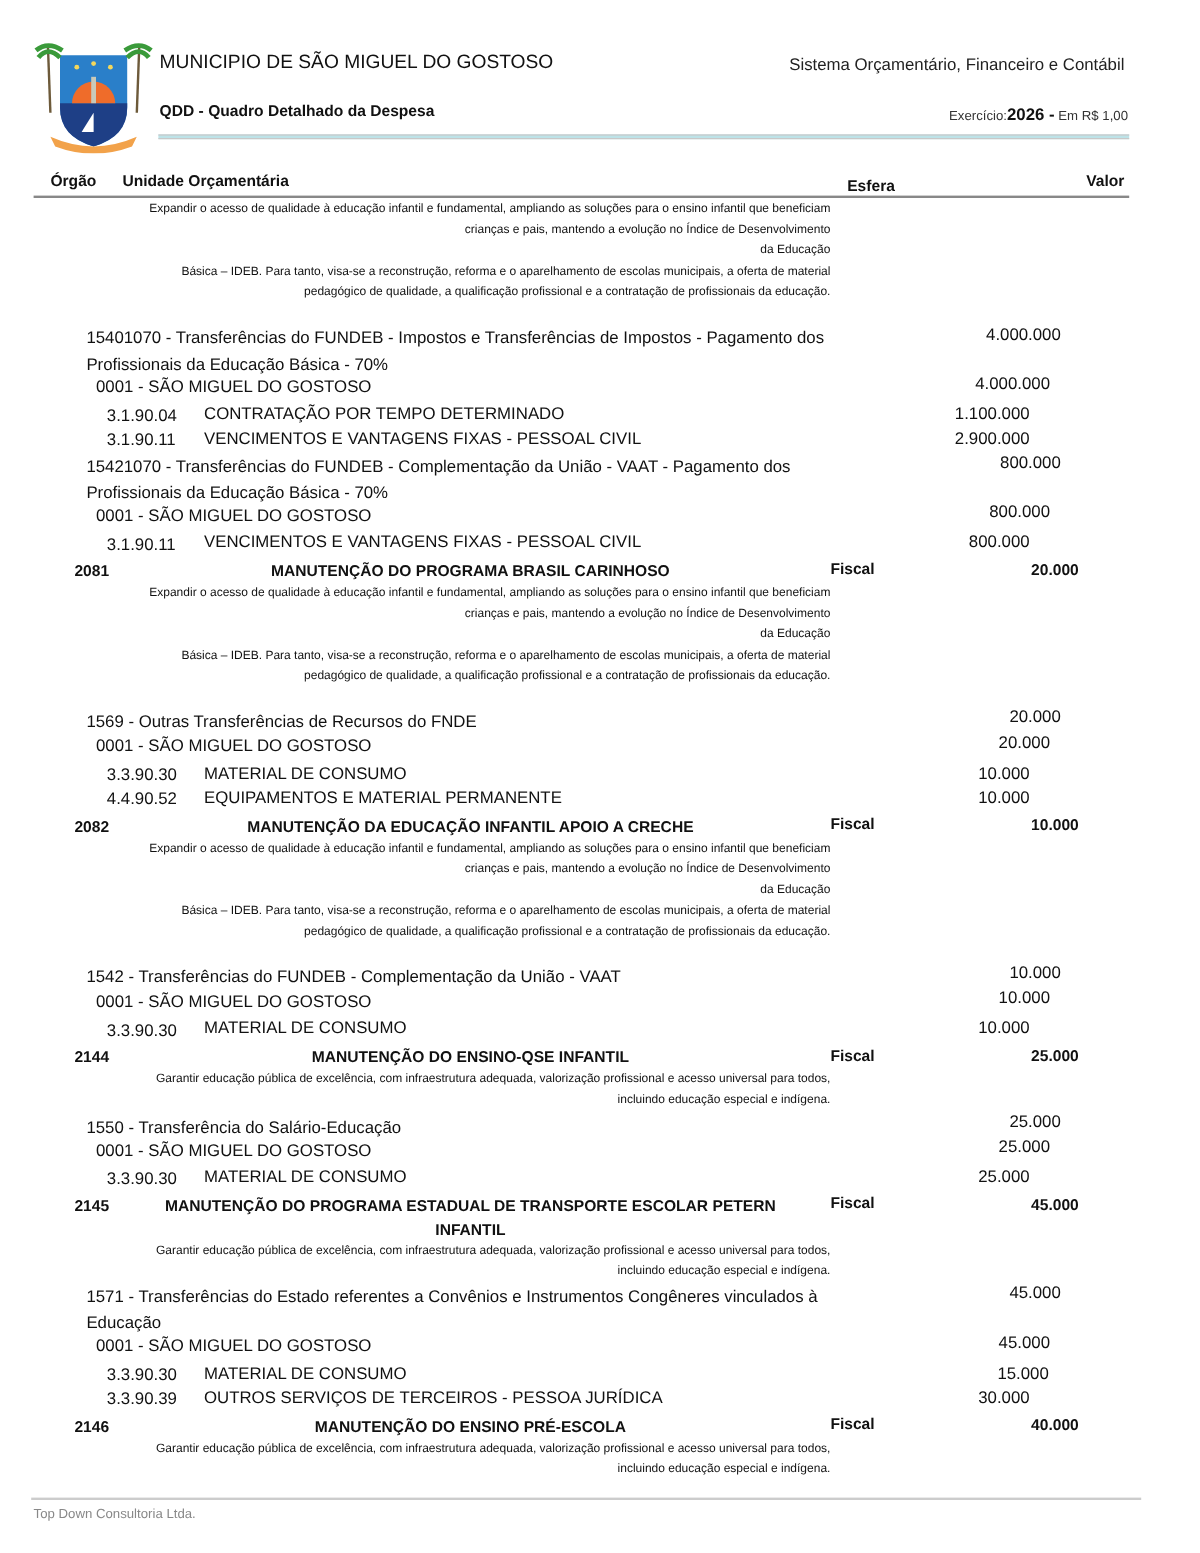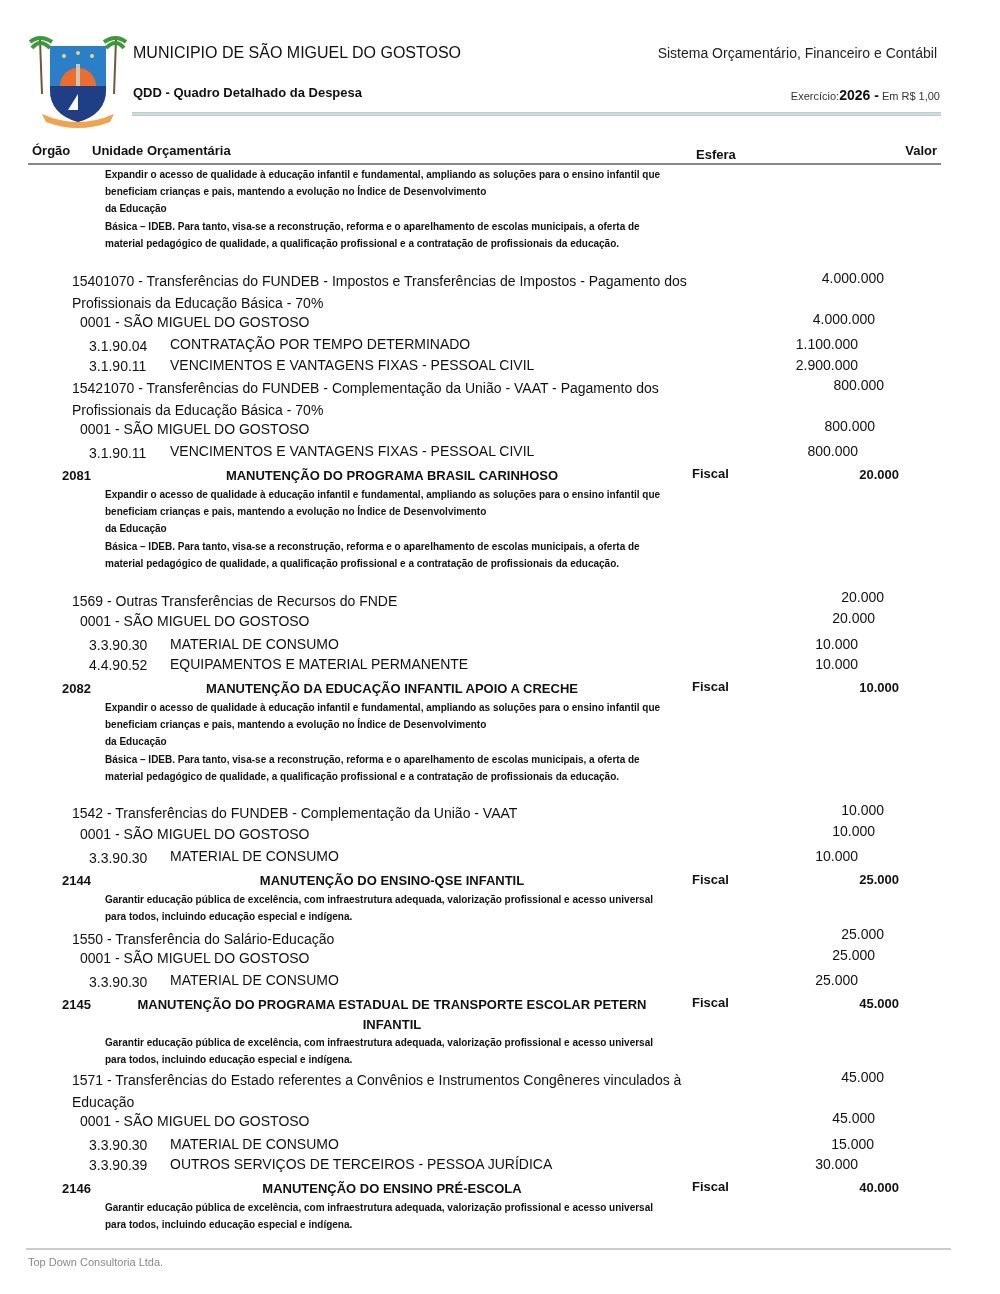--- a/index.html
+++ b/index.html
@@ -5,23 +5,23 @@
   * { box-sizing: border-box; margin: 0; padding: 0; }
   body { width: 1000px; height: 1294px; background: #fff; font-family: "Liberation Sans", sans-serif; color: #111; position: relative; overflow: hidden; }
   .abs { position: absolute; white-space: nowrap; }
   .logo { position: absolute; left: 28px; top: 34px; width: 100px; height: 94px; }
   .muni { left: 133px; top: 44px; font-size: 16px; color: #111; }
   .sistema { right: 63px; top: 45px; font-size: 14px; color: #222; }
   .qdd { left: 133px; top: 85px; font-size: 13px; font-weight: bold; }
   .exercicio { right: 60px; top: 87px; font-size: 11px; color: #333; }
   .exercicio b { font-size: 14px; color: #111; }
   .rule-top { position: absolute; left: 132px; top: 112px; width: 809px; height: 4px; background: #bde3e8; border-top: 1px solid #c8c8c8; border-bottom: 1px solid #c8c8c8; }
-  .hdr { top: 143px; font-size: 13px; font-weight: bold; }
+  .hdr { top: 143px; font-size: 13px; font-weight: bold; margin-left: 10px; }
   .rule-hdr { position: absolute; left: 28px; top: 163px; width: 913px; height: 2px; background: #888; }
-  .desc { left: 105px; font-size: 10px; font-weight: bold; line-height: 17.2px; white-space: normal; width: 570px; }
+  .desc { left: 122px; font-size: 10px; font-weight: normal; line-height: 17.2px; white-space: normal; width: 570px; text-align: right; }
   .src { left: 72px; font-size: 14px; line-height: 22px; white-space: normal; width: 630px; }
   .unit { left: 80px; font-size: 14px; }
   .code { left: 89px; font-size: 14px; }
   .elname { left: 170px; font-size: 14px; }
   .num { font-size: 14px; text-align: right; }
   .acode { left: 62px; font-size: 13px; font-weight: bold; text-align: center; }
   .aname { left: 122px; font-size: 13px; font-weight: bold; white-space: normal; width: 540px; line-height: 20px; text-align: center; }
   .esfera { left: 692px; font-size: 13px; font-weight: bold; }
   .aval { right: 101px; font-size: 13px; font-weight: bold; }
   .rule-foot { position: absolute; left: 26px; top: 1248px; width: 925px; height: 2px; background: #ccc; }

